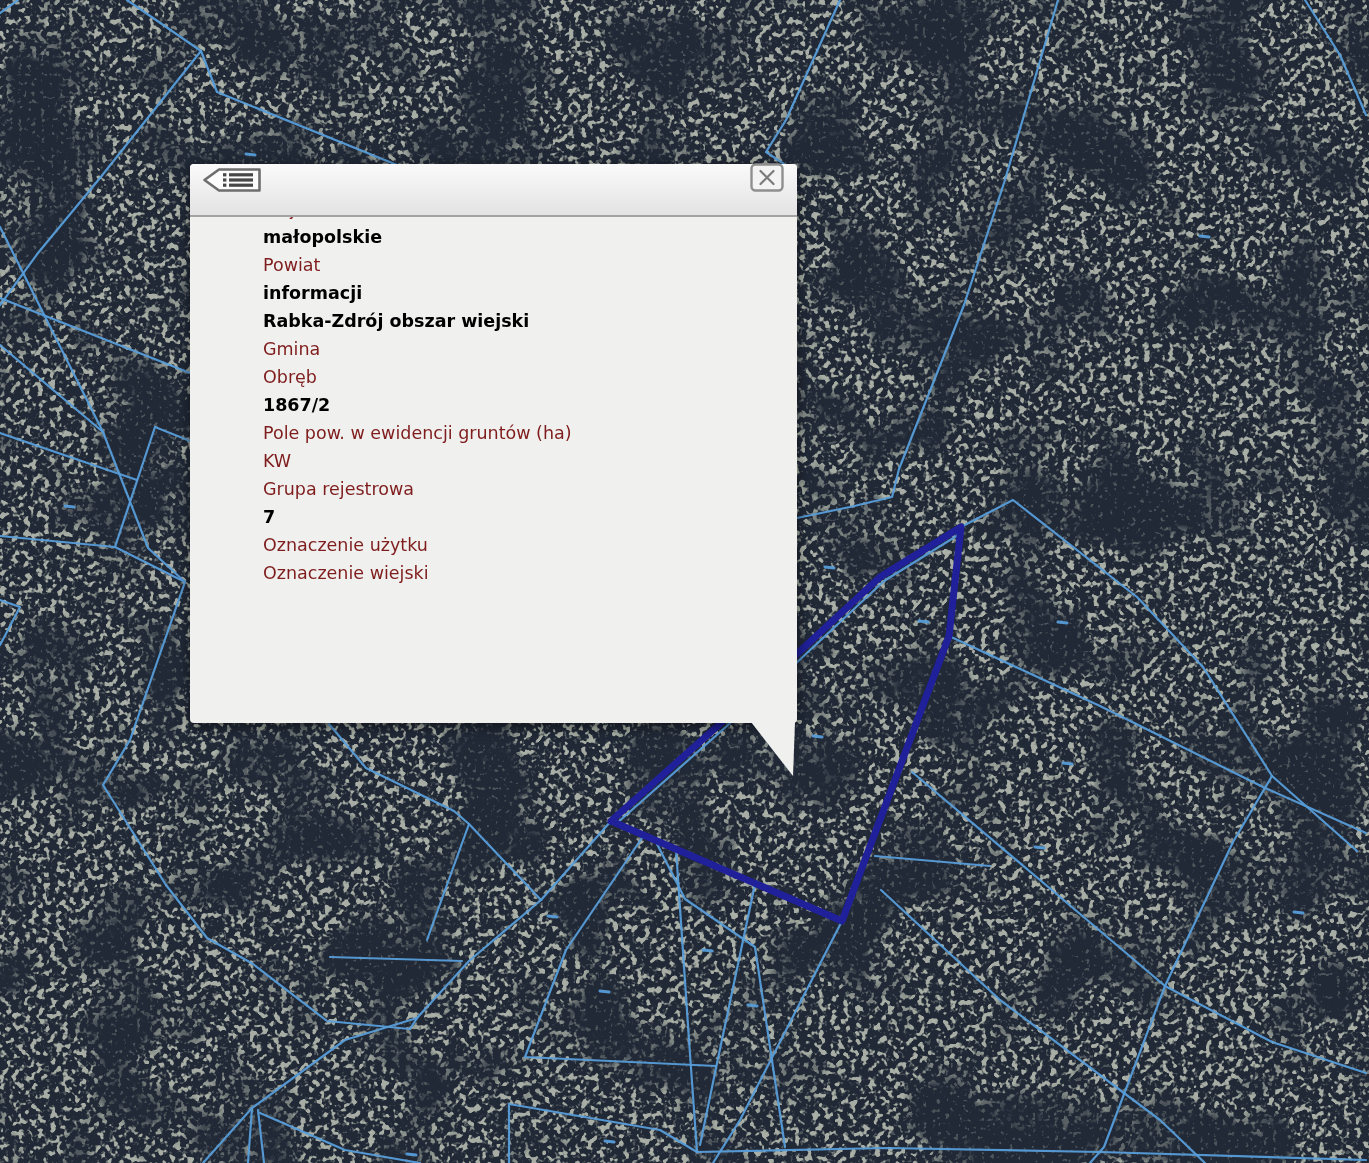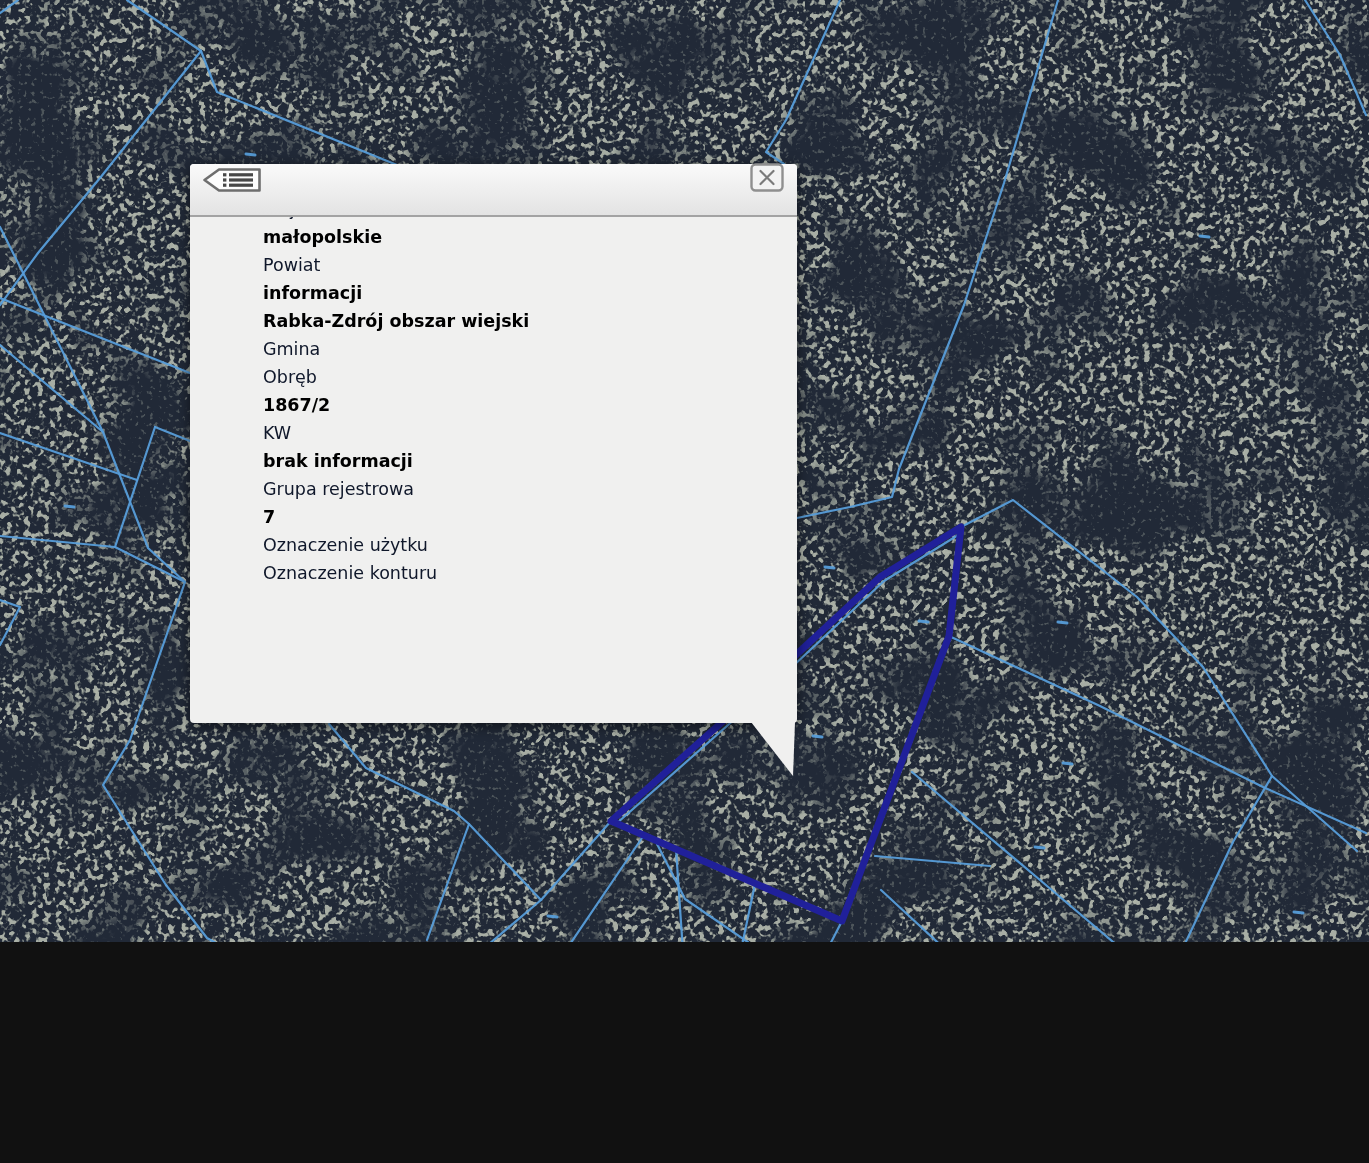--- a/index.html
+++ b/index.html
@@ -1,17 +1,17 @@
 <!DOCTYPE html>
 <html><head>
 <meta charset="utf-8">
 <style>
   html,body{margin:0;padding:0;background:#111;}
   #stage{
-    position:relative;width:1369px;height:942px;overflow:hidden;
+    position:relative;width:1369px;height:1163px;overflow:hidden;
     font-family:"DejaVu Sans","Liberation Sans",sans-serif;
     --bg:#212937; --blue:#579dd9; --sel:#20209a; --popup-bg:#f0f0ef;
   }
   #map-svg{position:absolute;left:0;top:0;width:1369px;height:1163px;display:block;}
   .cad-line{fill:none;stroke:var(--blue);stroke-width:2.2;stroke-linejoin:round;stroke-linecap:round;opacity:.95;}
   .cad-dash{stroke:var(--blue);stroke-width:3;stroke-linecap:round;opacity:.95;}
   .sel-under{fill:none;stroke:var(--blue);stroke-width:2.2;stroke-linejoin:round;opacity:.95;}
   .sel-poly{fill:none;stroke:var(--sel);stroke-width:7;stroke-linejoin:round;}
   
   .popup{
@@ -24,21 +24,21 @@
     background:linear-gradient(#fafafa,#e3e3e3);
     border-bottom:2px solid #a3a3a3;
   }
   .hdr-btn{position:absolute;background:none;border:none;padding:0;margin:0;cursor:pointer;line-height:0;}
   .back-btn{left:11px;top:2px;}
   .close-btn{right:13px;top:-1px;}
   .popup-body{
     position:absolute;top:53px;left:0;right:0;bottom:0;
     overflow:hidden;padding:2px 6px 0 73px;border-radius:0 0 4px 4px;
   }
-  .row{height:28px;line-height:28px;font-size:17.5px;color:#0f172a;white-space:nowrap;}
+  .row{height:28px;line-height:28px;font-size:17.5px;color:#7f1d1d;white-space:nowrap;}
   .row.bold{font-weight:bold;color:#000;}
   .row.clipped{margin-top:-24px;}
   .popup-tail{position:absolute;left:560px;top:556px;width:48px;height:58px;overflow:visible;}
   .popup-tail polygon{fill:var(--popup-bg);}
 </style>
 </head>
 <body>
 
 <div id="stage" style="--bg: #212937; --blue: #579dd9; --sel: #20209a; --popup-bg: #f0f0ef;">
 
@@ -152,22 +152,22 @@
 
     <div class="popup-body" id="popup-rows">
         <div class="row clipped">Województwo</div>
         <div class="row bold">małopolskie</div>
         <div class="row">Powiat</div>
         <div class="row bold">informacji</div>
         <div class="row bold">Rabka-Zdrój obszar wiejski</div>
         <div class="row">Gmina</div>
         <div class="row">Obręb</div>
         <div class="row bold">1867/2</div>
+        <div class="row">Pole pow. w ewidencji gruntów (ha)</div>
         <div class="row">KW</div>
-        <div class="row bold">brak informacji</div>
         <div class="row">Grupa rejestrowa</div>
         <div class="row bold">7</div>
         <div class="row">Oznaczenie użytku</div>
-        <div class="row">Oznaczenie konturu</div>
+        <div class="row">Oznaczenie wiejski</div>
       </div>
   </div>
 
 </div>
 
 </body></html>

